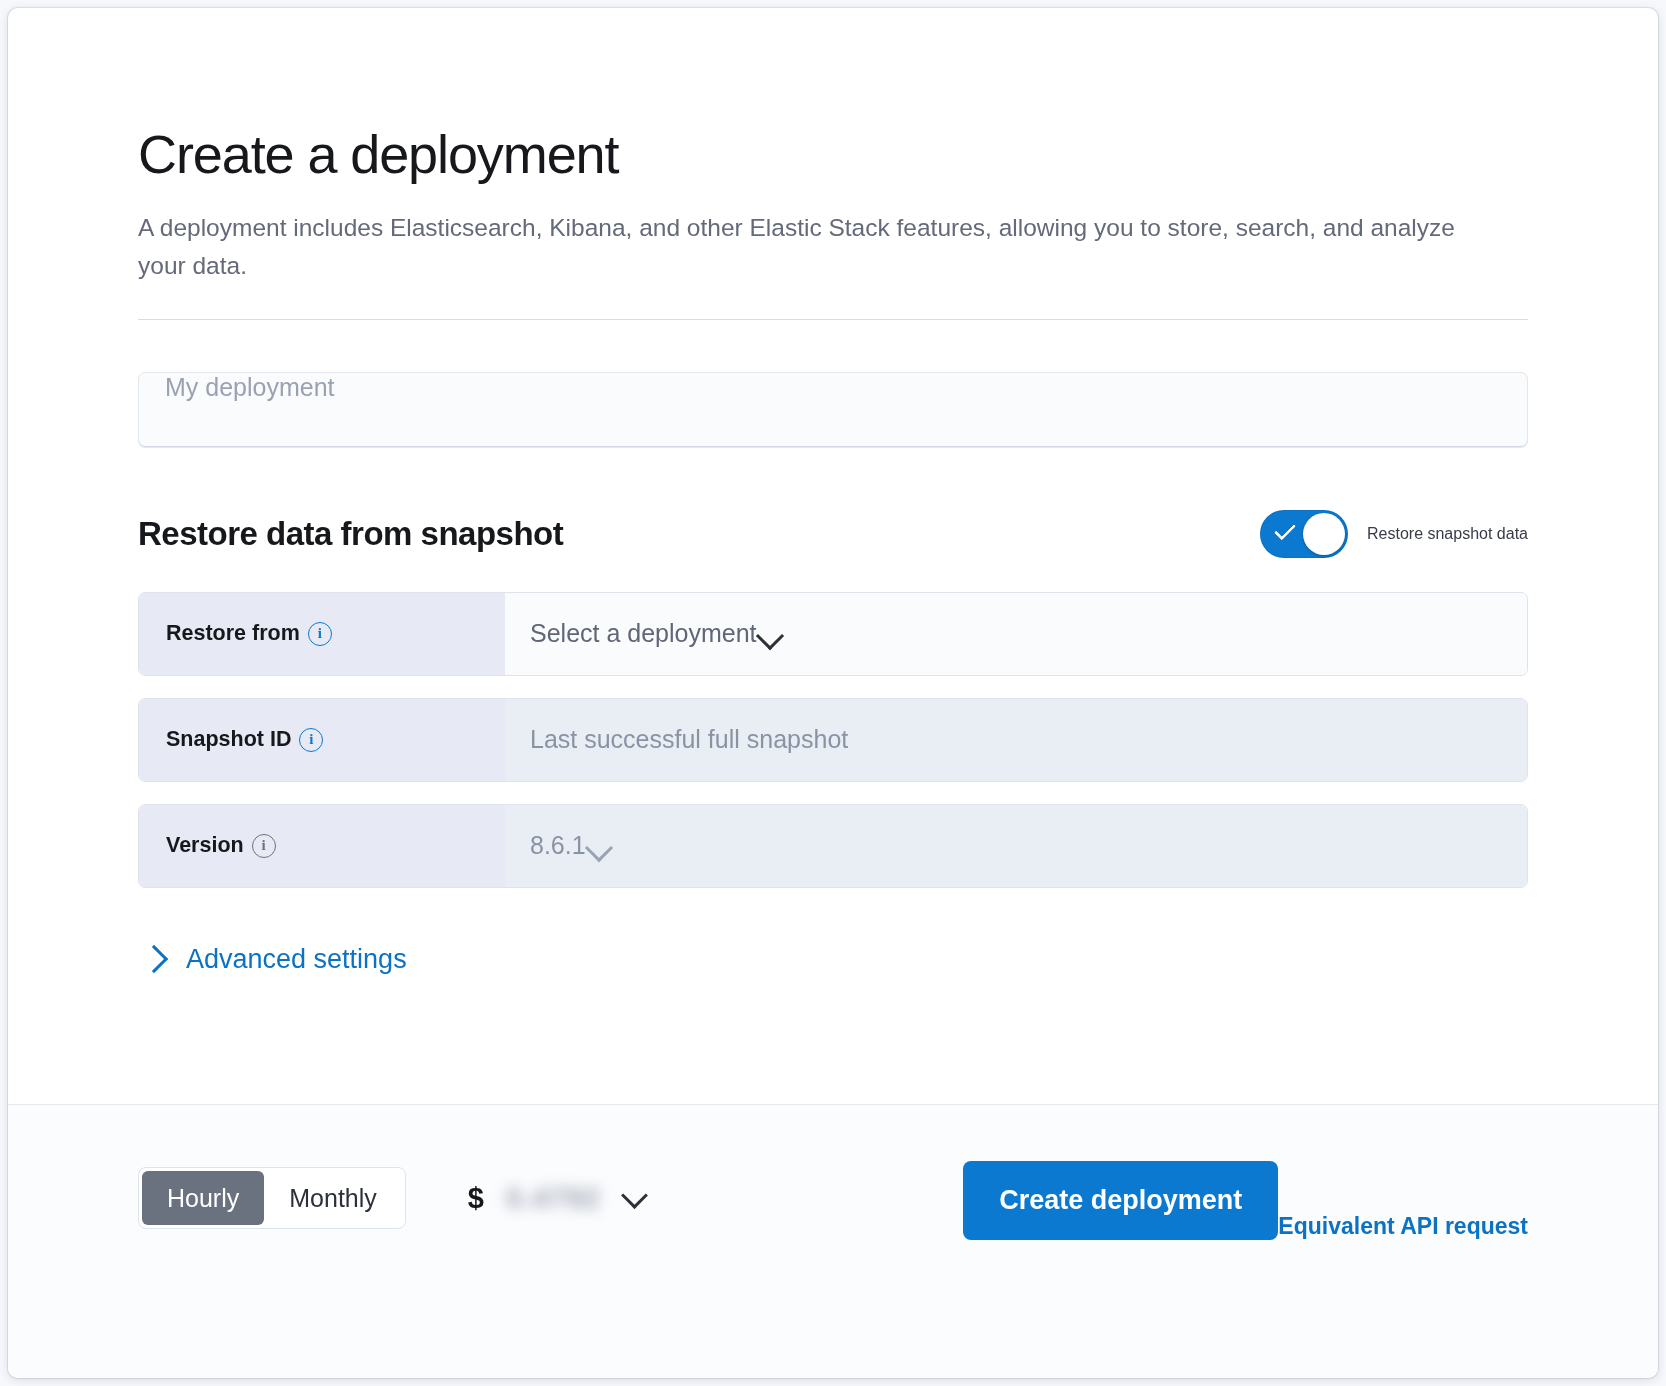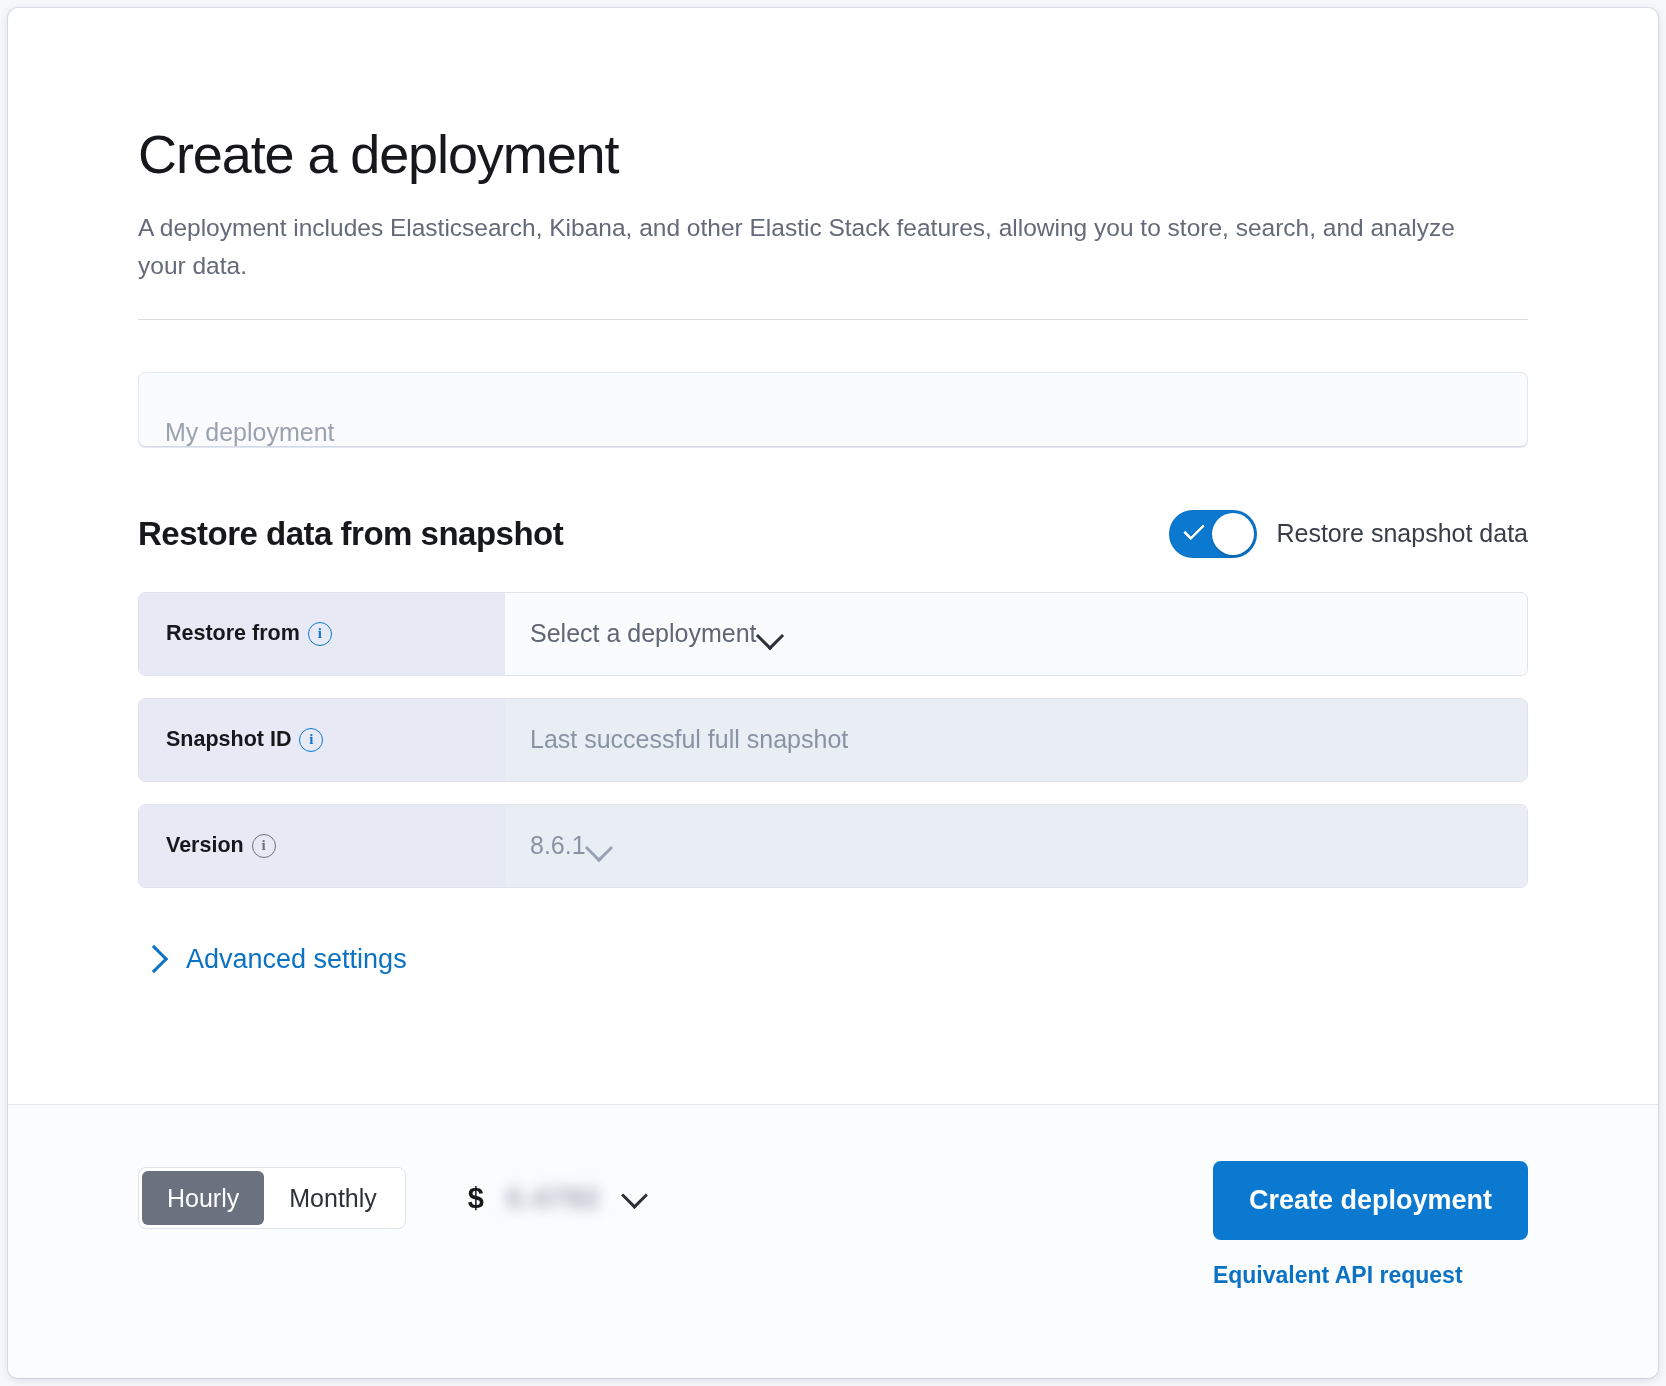--- a/index.html
+++ b/index.html
@@ -60,21 +60,21 @@
   .name-section { margin-top: 52px; }
 
   .text-input {
     margin-top: 31px;
     width: 1390px;
     height: 76px;
     background: #fafbfd;
     border: 1px solid #e3e7ef;
     border-radius: 7px;
     display: flex;
-    align-items: flex-end;
+    align-items: flex-start;
     padding: 0 26px;
     font-size: 25px;
     color: #9aa2b1;
     box-shadow: inset 0 -1px 0 #d3d9e4;
   }
 
   .snapshot-section {
     margin-top: 62px;
     width: 1390px;
     display: flex;
@@ -105,21 +105,21 @@
   .switch .check {
     position: absolute;
     left: 15px; top: 14px;
     width: 20px; height: 11px;
     border-left: 3.5px solid #ffffff;
     border-bottom: 3.5px solid #ffffff;
     transform: rotate(-45deg);
     border-radius: 1px;
   }
   .switch-label {
-    font-size: 25px;
+    font-size: 16px;
     color: #373c47;
   }
 
   
   .form-rows { margin-top: 34px; }
   .form-row {
     display: flex;
     width: 1390px;
     height: 84px;
     margin-bottom: 22px;
@@ -263,22 +263,22 @@
     content: "";
     position: absolute;
     left: 2px; top: 0;
     width: 16px; height: 16px;
     border-right: 3.2px solid #2c3038;
     border-bottom: 3.2px solid #2c3038;
     transform: rotate(45deg);
   }
   .footer-right {
     display: flex;
-    flex-direction: column;
-    align-items: flex-start;
+    flex-direction: row;
+    align-items: flex-end;
   }
   .primary-btn {
     background: #0b79d0;
     color: #ffffff;
     font-size: 27px;
     font-weight: 700;
     border: none;
     border-radius: 8px;
     padding: 24px 36px;
     cursor: pointer;

